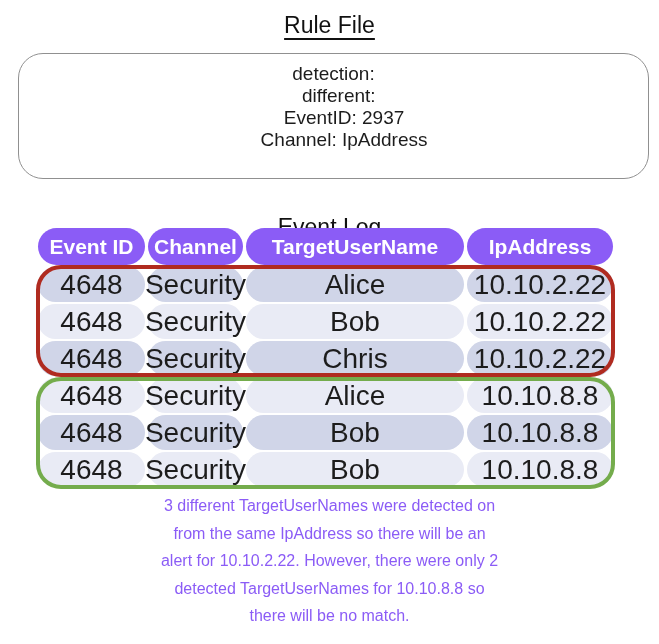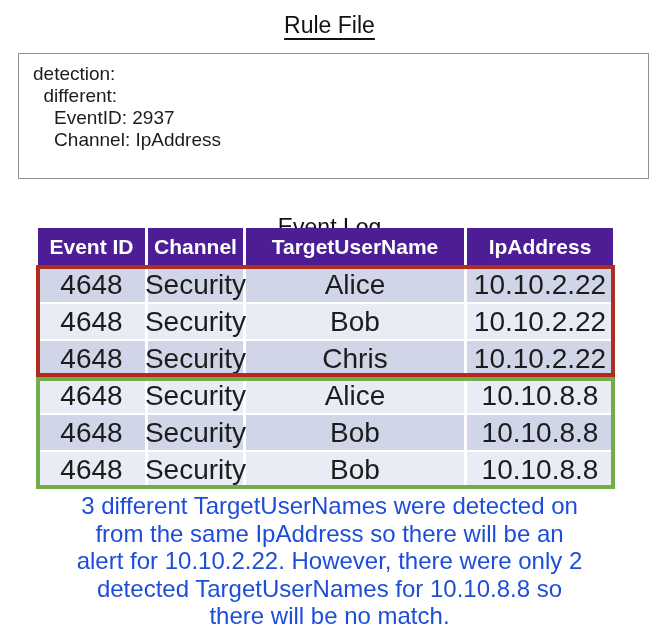--- a/index.html
+++ b/index.html
@@ -1,15 +1,15 @@
 <!DOCTYPE html>
 <html><head>
 <meta charset="utf-8">
 <style>
-  * { margin: 0; padding: 0; box-sizing: border-box; }
+  * { margin: 0; padding: 0; box-sizing: border-box; border-radius: 25px; }
   html, body { background: #ffffff; }
   body {
     font-family: "Liberation Sans", "DejaVu Sans", sans-serif;
     color: #1c1c1c;
   }
   #canvas {
     position: relative;
     width: 659px;
     height: 644px;
     background: #ffffff;
@@ -31,20 +31,21 @@
 
   #rule-box {
     position: absolute;
     left: 18px;
     top: 53px;
     width: 631px;
     height: 126px;
     border: 1px solid #909090;
     background: #ffffff;
     padding: 9px 14px;
+    text-align: center;
   }
   .rule-line {
     white-space: pre;
     font-size: 19px;
     line-height: 22px;
     color: #1c1c1c;
   }
 
   #table-wrap {
     position: absolute;
@@ -56,21 +57,21 @@
   #event-table {
     display: grid;
     grid-template-columns: 107px 95px 218px 146px;
     grid-template-rows: 37px repeat(6, 35px);
     column-gap: 3px;
     row-gap: 2px;
     background: #ffffff;
   }
   .tr { display: contents; }
   .th {
-    background: #4c1d95;
+    background: #8b5cf6;
     color: #ffffff;
     font-weight: bold;
     font-size: 21px;
     display: flex;
     align-items: center;
     justify-content: center;
   }
   .td {
     font-size: 28px;
     color: #1c1c1c;
@@ -99,23 +100,23 @@
   }
 
   #explanation {
     position: absolute;
     left: 0;
     top: 492px;
     width: 659px;
     text-align: center;
   }
   .exp-line {
-    font-size: 24px;
+    font-size: 16px;
     line-height: 27.5px;
-    color: #1d4ed8;
+    color: #8b5cf6;
   }
 </style>
 </head>
 <body>
 
 <div id="canvas">
 
   <div id="rule-title" class="section-title">Rule File</div>
 
   <div id="rule-box">

